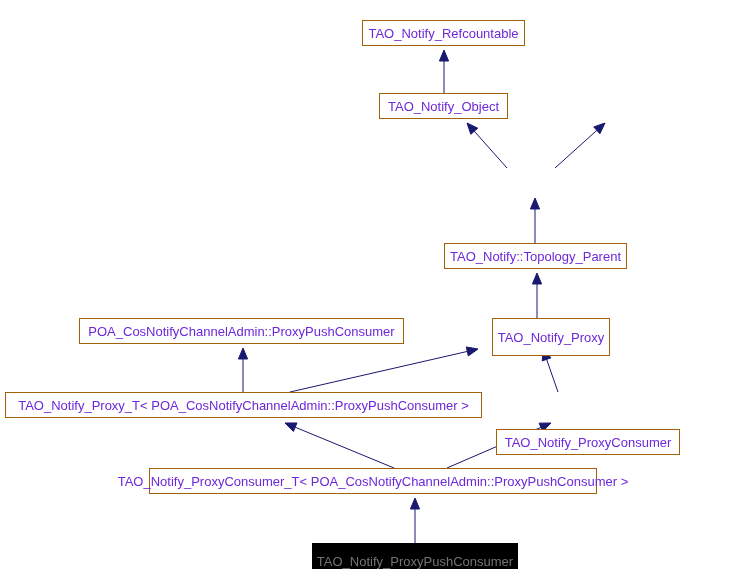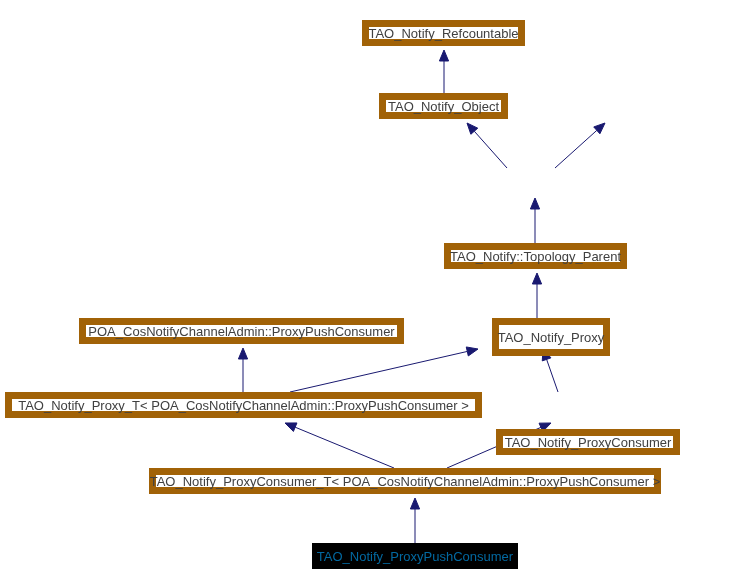--- a/index.html
+++ b/index.html
@@ -23,35 +23,36 @@
     position: absolute;
     left: 0;
     top: 0;
     width: 731px;
     height: 584px;
     pointer-events: none;
   }
   .node {
     position: absolute;
     box-sizing: border-box;
-    border: 7px solid #a16207;
+    border: 1px solid #a16207;
     background: #ffffff;
-    color: #404040;
+    color: #6d28d9;
     font-size: 13px;
     line-height: 1;
     display: flex;
     align-items: center;
     justify-content: center;
     white-space: nowrap;
     letter-spacing: 0px;
   }
   .node.highlight {
     background: #000000;
-    color: #0369a1;
+    color: #737373;
     border: 1px solid #000000;
+    align-items: flex-end;
   }
   .node-label {
     display: block;
     padding: 0 6px;
   }
 </style>
 </head>
 <body>
 
 <div id="diagram">
@@ -93,19 +94,19 @@
     </div>
     <div class="node" style="left: 492px; top: 318px; width: 118px; height: 38px;">
       <span class="node-label">TAO_Notify_Proxy</span>
     </div>
     <div class="node" style="left: 5px; top: 392px; width: 477px; height: 26px; text-align: right;">
       <span class="node-label">TAO_Notify_Proxy_T&lt; POA_CosNotifyChannelAdmin::ProxyPushConsumer &gt;</span>
     </div>
     <div class="node" style="left: 496px; top: 392px; width: 184px; height: 26px; margin-top: 37px;">
       <span class="node-label">TAO_Notify_ProxyConsumer</span>
     </div>
-    <div class="node" style="left: 149px; top: 468px; width: 512px; height: 26px;">
+    <div class="node" style="left: 149px; top: 468px; width: 448px; height: 26px;">
       <span class="node-label">TAO_Notify_ProxyConsumer_T&lt; POA_CosNotifyChannelAdmin::ProxyPushConsumer &gt;</span>
     </div>
     <div class="node highlight" style="left: 312px; top: 543px; width: 206px; height: 26px;">
       <span class="node-label">TAO_Notify_ProxyPushConsumer</span>
     </div>
   </div>
 
 </body></html>

